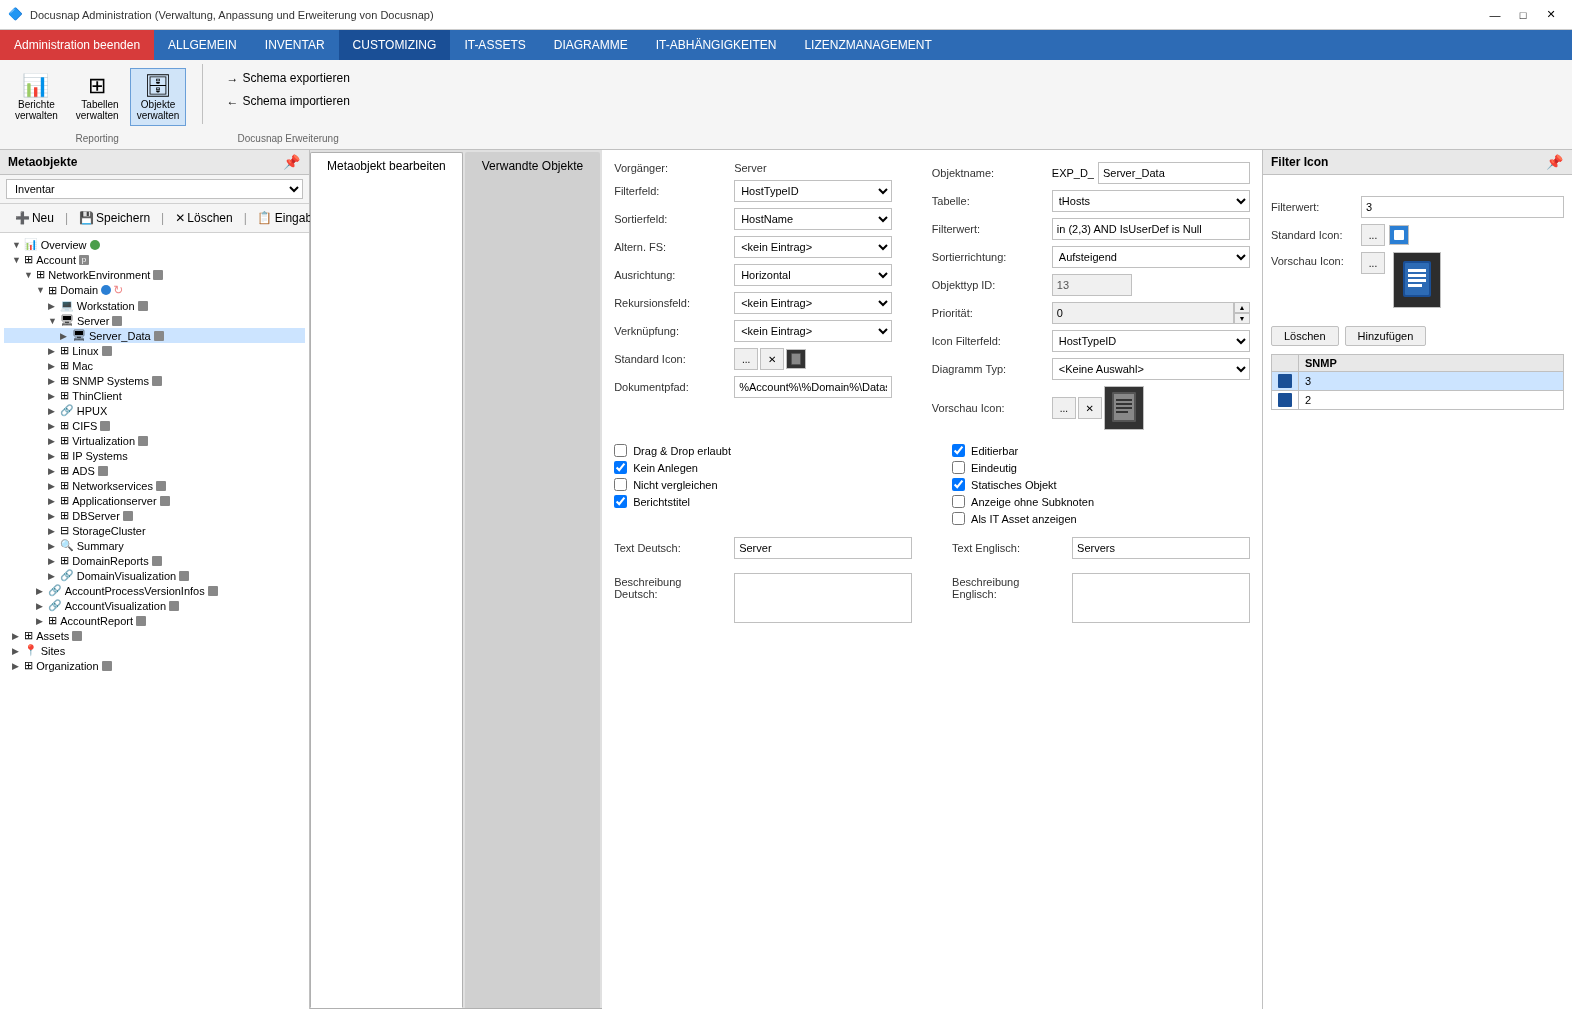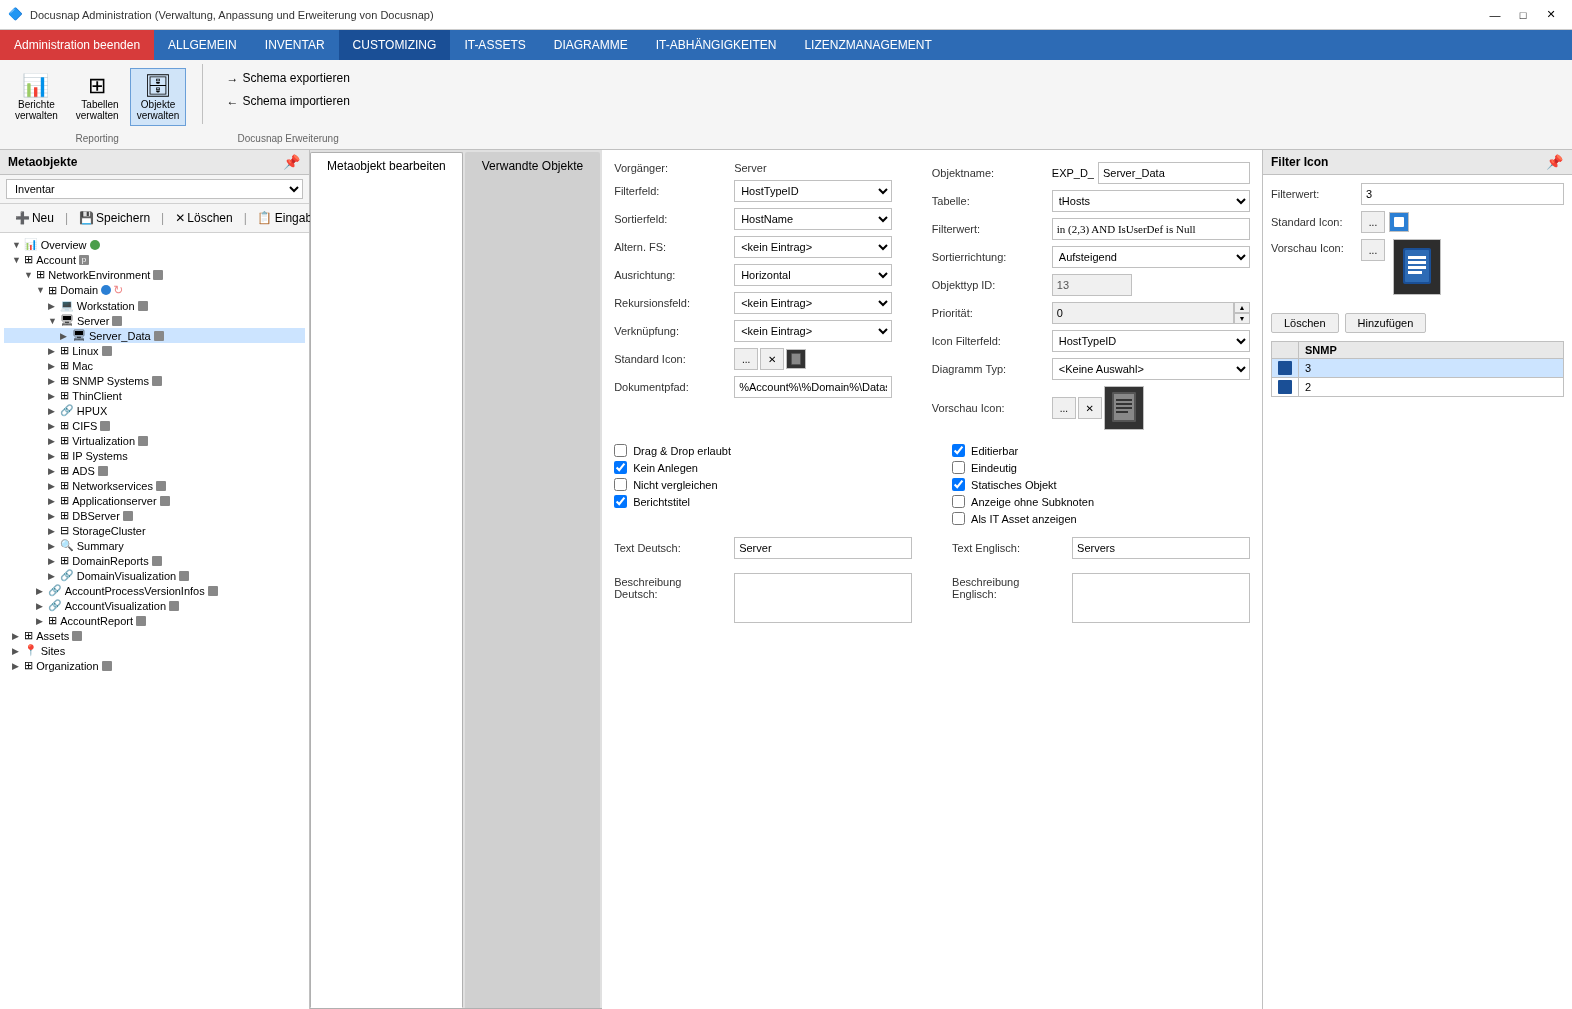--- a/index.html
+++ b/index.html
@@ -56,21 +56,21 @@
     .form-select:disabled { background: #f0f0f0; }
 
     .input-with-btn { display: flex; flex: 1; gap: 2px; align-items: center; }
     .small-btn { height: 22px; width: 24px; border: 1px solid #c0c0c0; background: #f0f0f0; cursor: pointer; display: flex; align-items: center; justify-content: center; font-size: 10px; }
 
     .checkbox-row { display: flex; align-items: center; gap: 6px; margin-bottom: 4px; }
     .checkbox-row label { font-size: 11px; cursor: pointer; }
 
     
     .right-panel { width: 310px; background: white; border-left: 1px solid #c0c0c0; padding: 8px; display: flex; flex-direction: column; }
-    .right-panel-header { background: #e8e8e8; padding: 4px 8px; font-size: 11px; font-weight: bold; border-bottom: 1px solid #c0c0c0; margin: -8px -8px 8px -8px; display: flex; justify-content: space-between; align-items: center; }
+    .right-panel-header { background: #e8e8e8; padding: 4px 8px; font-size: 11px; font-weight: bold; border-bottom: 1px solid #c0c0c0; margin: -8px -8px 21px -8px; display: flex; justify-content: space-between; align-items: center; }
     .filter-form-row { display: flex; align-items: center; margin-bottom: 6px; }
     .filter-label { width: 90px; font-size: 11px; color: #333; }
     .filter-value-area { display: flex; align-items: center; gap: 4px; flex: 1; }
 
     .filter-buttons { display: flex; gap: 6px; margin: 8px 0; }
     .filter-btn { padding: 3px 12px; border: 1px solid #c0c0c0; background: #f0f0f0; cursor: pointer; font-size: 11px; border-radius: 2px; }
 
     .filter-table { width: 100%; border-collapse: collapse; border: 1px solid #c0c0c0; }
     .filter-table th { background: #e8e8e8; border: 1px solid #c0c0c0; padding: 2px 6px; font-size: 11px; text-align: left; }
     .filter-table td { border: 1px solid #c0c0c0; padding: 2px 6px; font-size: 11px; }
@@ -493,21 +493,21 @@
             <input class="form-input" type="text" value="Server_Data" style="flex: 1 1 0%;">
           </div>
           <div class="form-row">
             <span class="form-label">Tabelle:</span>
             <select class="form-select">
               <option>tHosts</option>
             </select>
           </div>
           <div class="form-row">
             <span class="form-label">Filterwert:</span>
-            <input class="form-input" type="text" value="in (2,3) AND IsUserDef is Null" style="flex: 1 1 0%; font-family: Liberation Serif, serif;">
+            <input class="form-input" type="text" value="in (2,3) AND IsUserDef is Null" style="flex: 1 1 0%;">
           </div>
           <div class="form-row">
             <span class="form-label">Sortierrichtung:</span>
             <select class="form-select">
               <option>Aufsteigend</option>
             </select>
           </div>
           <div class="form-row">
             <span class="form-label">Objekttyp ID:</span>
             <input class="form-input" type="text" value="13" style="width: 80px; flex: 0 0 auto;" readonly="">

